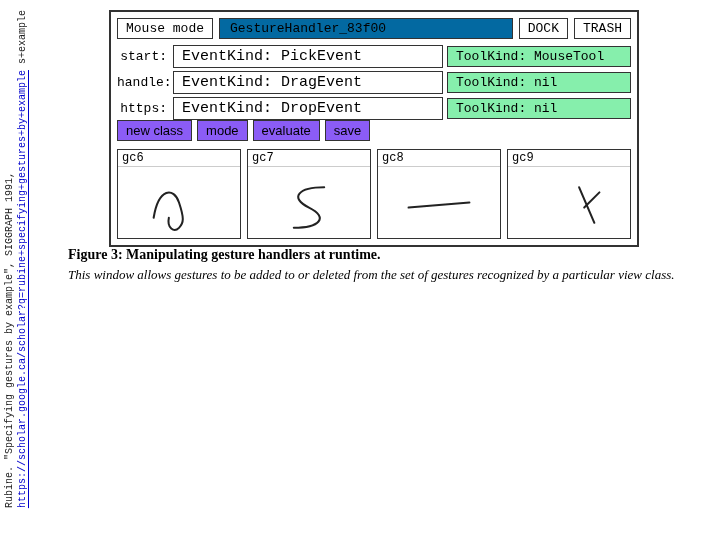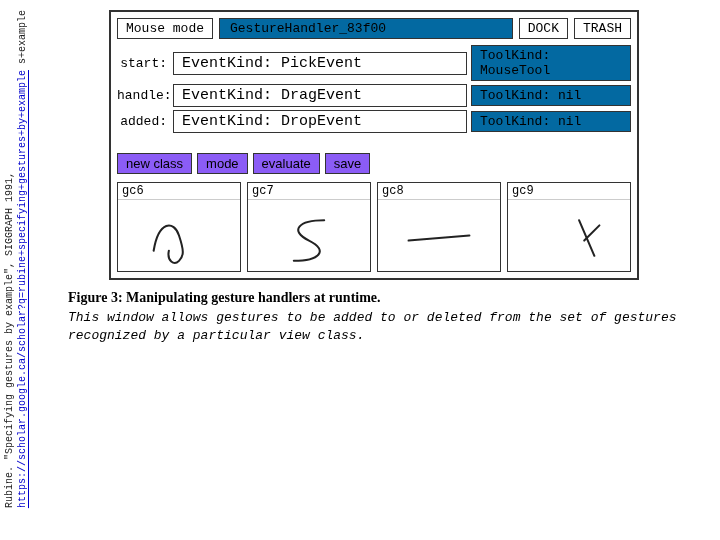--- a/index.html
+++ b/index.html
@@ -77,21 +77,21 @@
       font-size: 13px;
       flex: 1;
       text-align: left;
     }
 
     
     .event-rows {
       display: flex;
       flex-direction: column;
       gap: 3px;
-      margin-bottom: 20px;
+      margin-bottom: 0;
     }
     .event-row {
       display: flex;
       align-items: center;
       gap: 4px;
     }
     .row-label {
       width: 52px;
       text-align: right;
       font-size: 13px;
@@ -100,23 +100,23 @@
     .event-box {
       border: 1.5px solid #333;
       padding: 2px 8px;
       background: #fff;
       font-size: 15px;
       flex: 1;
     }
     .tool-box {
       border: 1.5px solid #333;
       padding: 2px 8px;
-      background: #0369a1;
-      font-size: 13px;
-      width: 160px;
+      background: #86efac;
+      font-size: 13px;
+      width: 184px;
     }
 
     
     .action-row {
       display: flex;
       gap: 5px;
       margin-bottom: 8px;
     }
     .action-btn {
       border: 1.5px solid #333;
@@ -151,34 +151,33 @@
     }
     .tile-drawing svg {
       position: absolute;
       top: 0; left: 0;
       width: 100%;
       height: 100%;
     }
 
     
     .caption-area {
-      margin-top: 10px;
       margin-left: 0;
       padding-left: 30px;
     }
     .caption-title {
       font-size: 14px;
       font-weight: bold;
       font-family: 'Times New Roman', Times, serif;
       margin-bottom: 3px;
     }
     .caption-italic {
       font-size: 13px;
       font-style: italic;
-      font-family: Liberation Mono, monospace;
+      font-family: Liberation Serif, serif;
       line-height: 1.4;
     }
   </style>
 </head>
 <body>
 
 <div class="sidebar">
   <div class="sidebar-text">
     <span>Rubine. "Specifying gestures by example", SIGGRAPH 1991,</span>
     <br>
@@ -206,21 +205,21 @@
         <div class="tool-box">ToolKind: MouseTool</div>
       </div>
 
       <div class="event-row">
         <div class="row-label">handle:</div>
         <div class="event-box">EventKind: DragEvent</div>
         <div class="tool-box">ToolKind: nil</div>
       </div>
 
       <div class="event-row">
-        <div class="row-label">added:</div>
+        <div class="row-label">https:</div>
         <div class="event-box">EventKind: DropEvent</div>
         <div class="tool-box">ToolKind: nil</div>
       </div>
     </div>
 
     <div class="action-row">
       <button class="action-btn">new class</button>
       <button class="action-btn">mode</button>
       <button class="action-btn">evaluate</button>
       <button class="action-btn">save</button>

